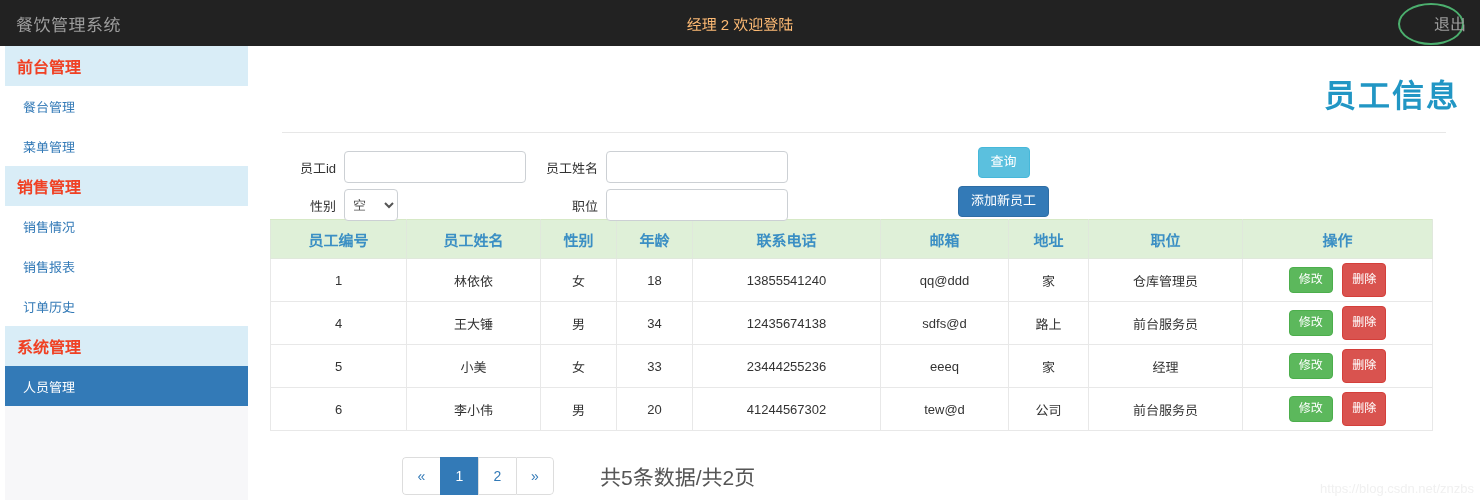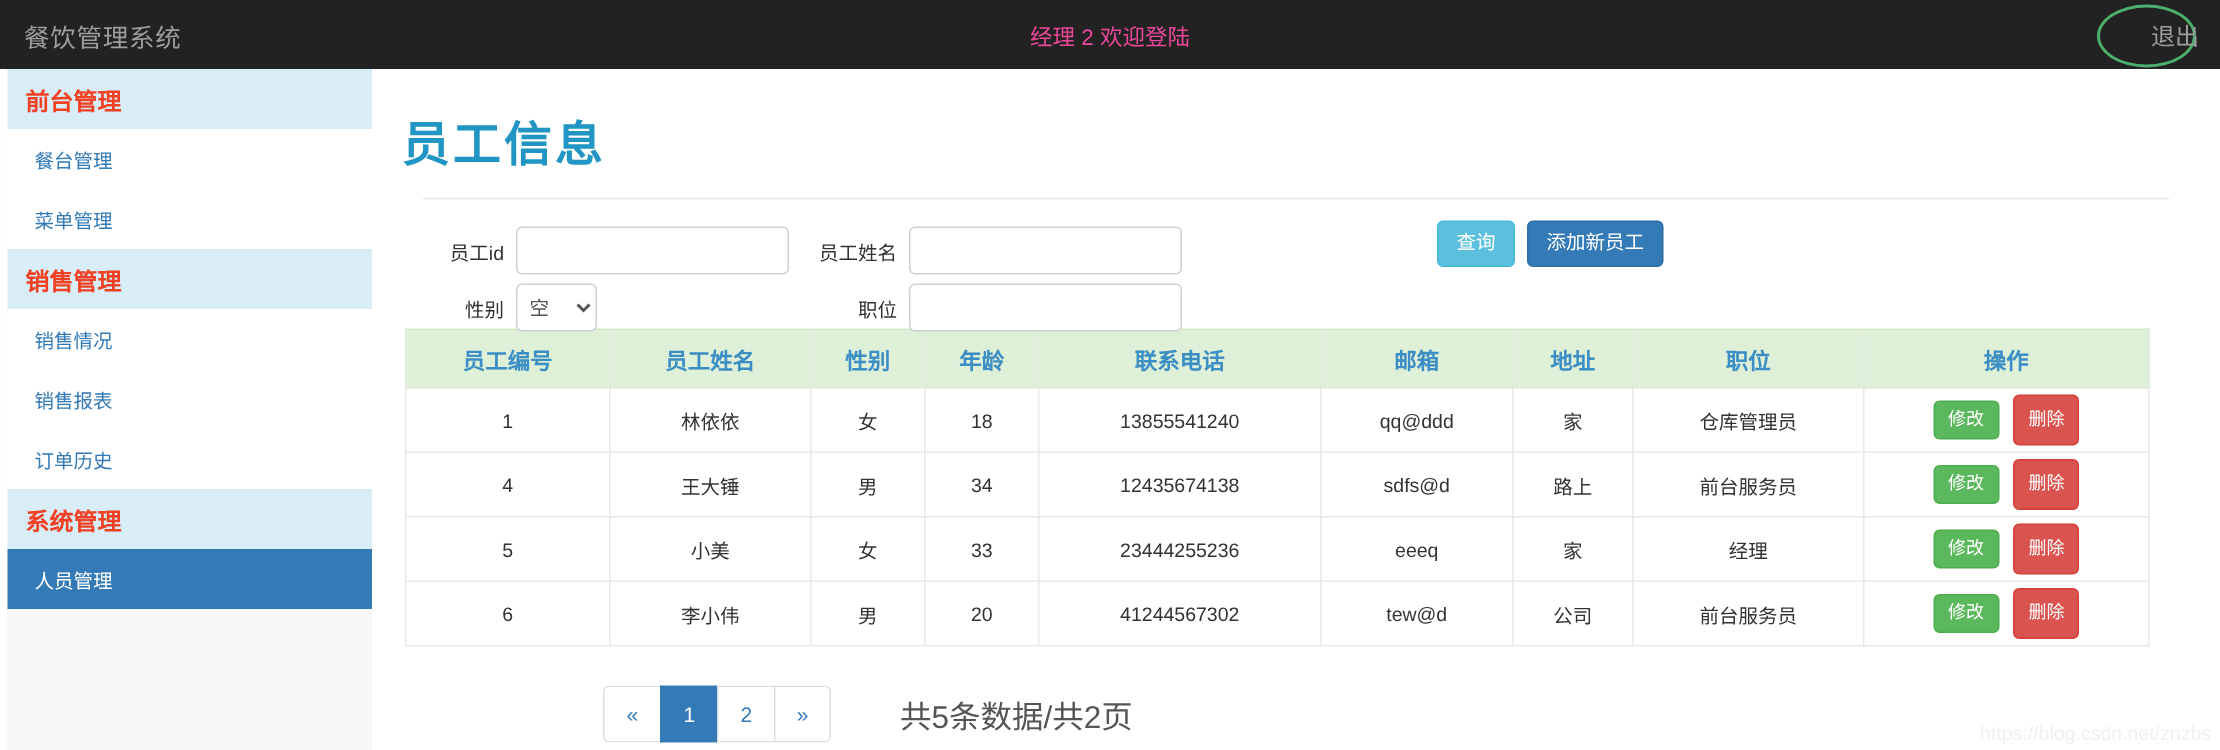--- a/index.html
+++ b/index.html
@@ -25,21 +25,21 @@
     color: #9d9d9d;
     font-size: 17px;
     padding-left: 16px;
     letter-spacing: .5px;
     white-space: nowrap;
   }
   .nav-center {
     position: absolute;
     left: 0; right: 0;
     text-align: center;
-    color: #ec4899;
+    color: #fdba74;
     font-size: 15px;
     pointer-events: none;
   }
   .nav-right {
     position: absolute;
     right: 14px;
     display: flex; align-items: center;
   }
   .logout-wrap {
     position: relative;
@@ -98,21 +98,21 @@
   
   .main {
     position: absolute;
     top: 46px; left: 248px;
     width: 1232px; height: 454px;
     background: #ffffff;
     padding: 0 20px;
     overflow: hidden;
   }
   .page-title {
-    text-align: left;
+    text-align: right;
     color: #2196c4;
     font-size: 32px;
     font-weight: bold;
     margin: 24px 0 16px 0;
     letter-spacing: 2px;
   }
   .title-rule {
     border: 0;
     border-top: 1px solid #e7e7e7;
     margin: 0 14px 14px 14px;
@@ -174,21 +174,21 @@
     line-height: 1.3;
   }
   .btn-info { background: #5bc0de; border-color: #46b8da; }
   .btn-primary { background: #337ab7; border-color: #2e6da4; }
   .btn-success-sm { background: #5cb85c; border-color: #4cae4c; font-size: 12px; padding: 4px 9px; }
   .btn-danger-sm { background: #d9534f; border-color: #d43f3a; font-size: 12px; padding: 8px 9px; }
 
   .btn-stack {
     position: absolute;
     left: 690px; top: 0;
-    display: flex; flex-direction: row;
+    display: flex; flex-direction: column;
     gap: 8px;
     align-items: center;
   }
 
   
   .tbl-wrap { padding: 0 2px; }
   table.grid {
     width: 1162px;
     border-collapse: collapse;
     table-layout: fixed;

